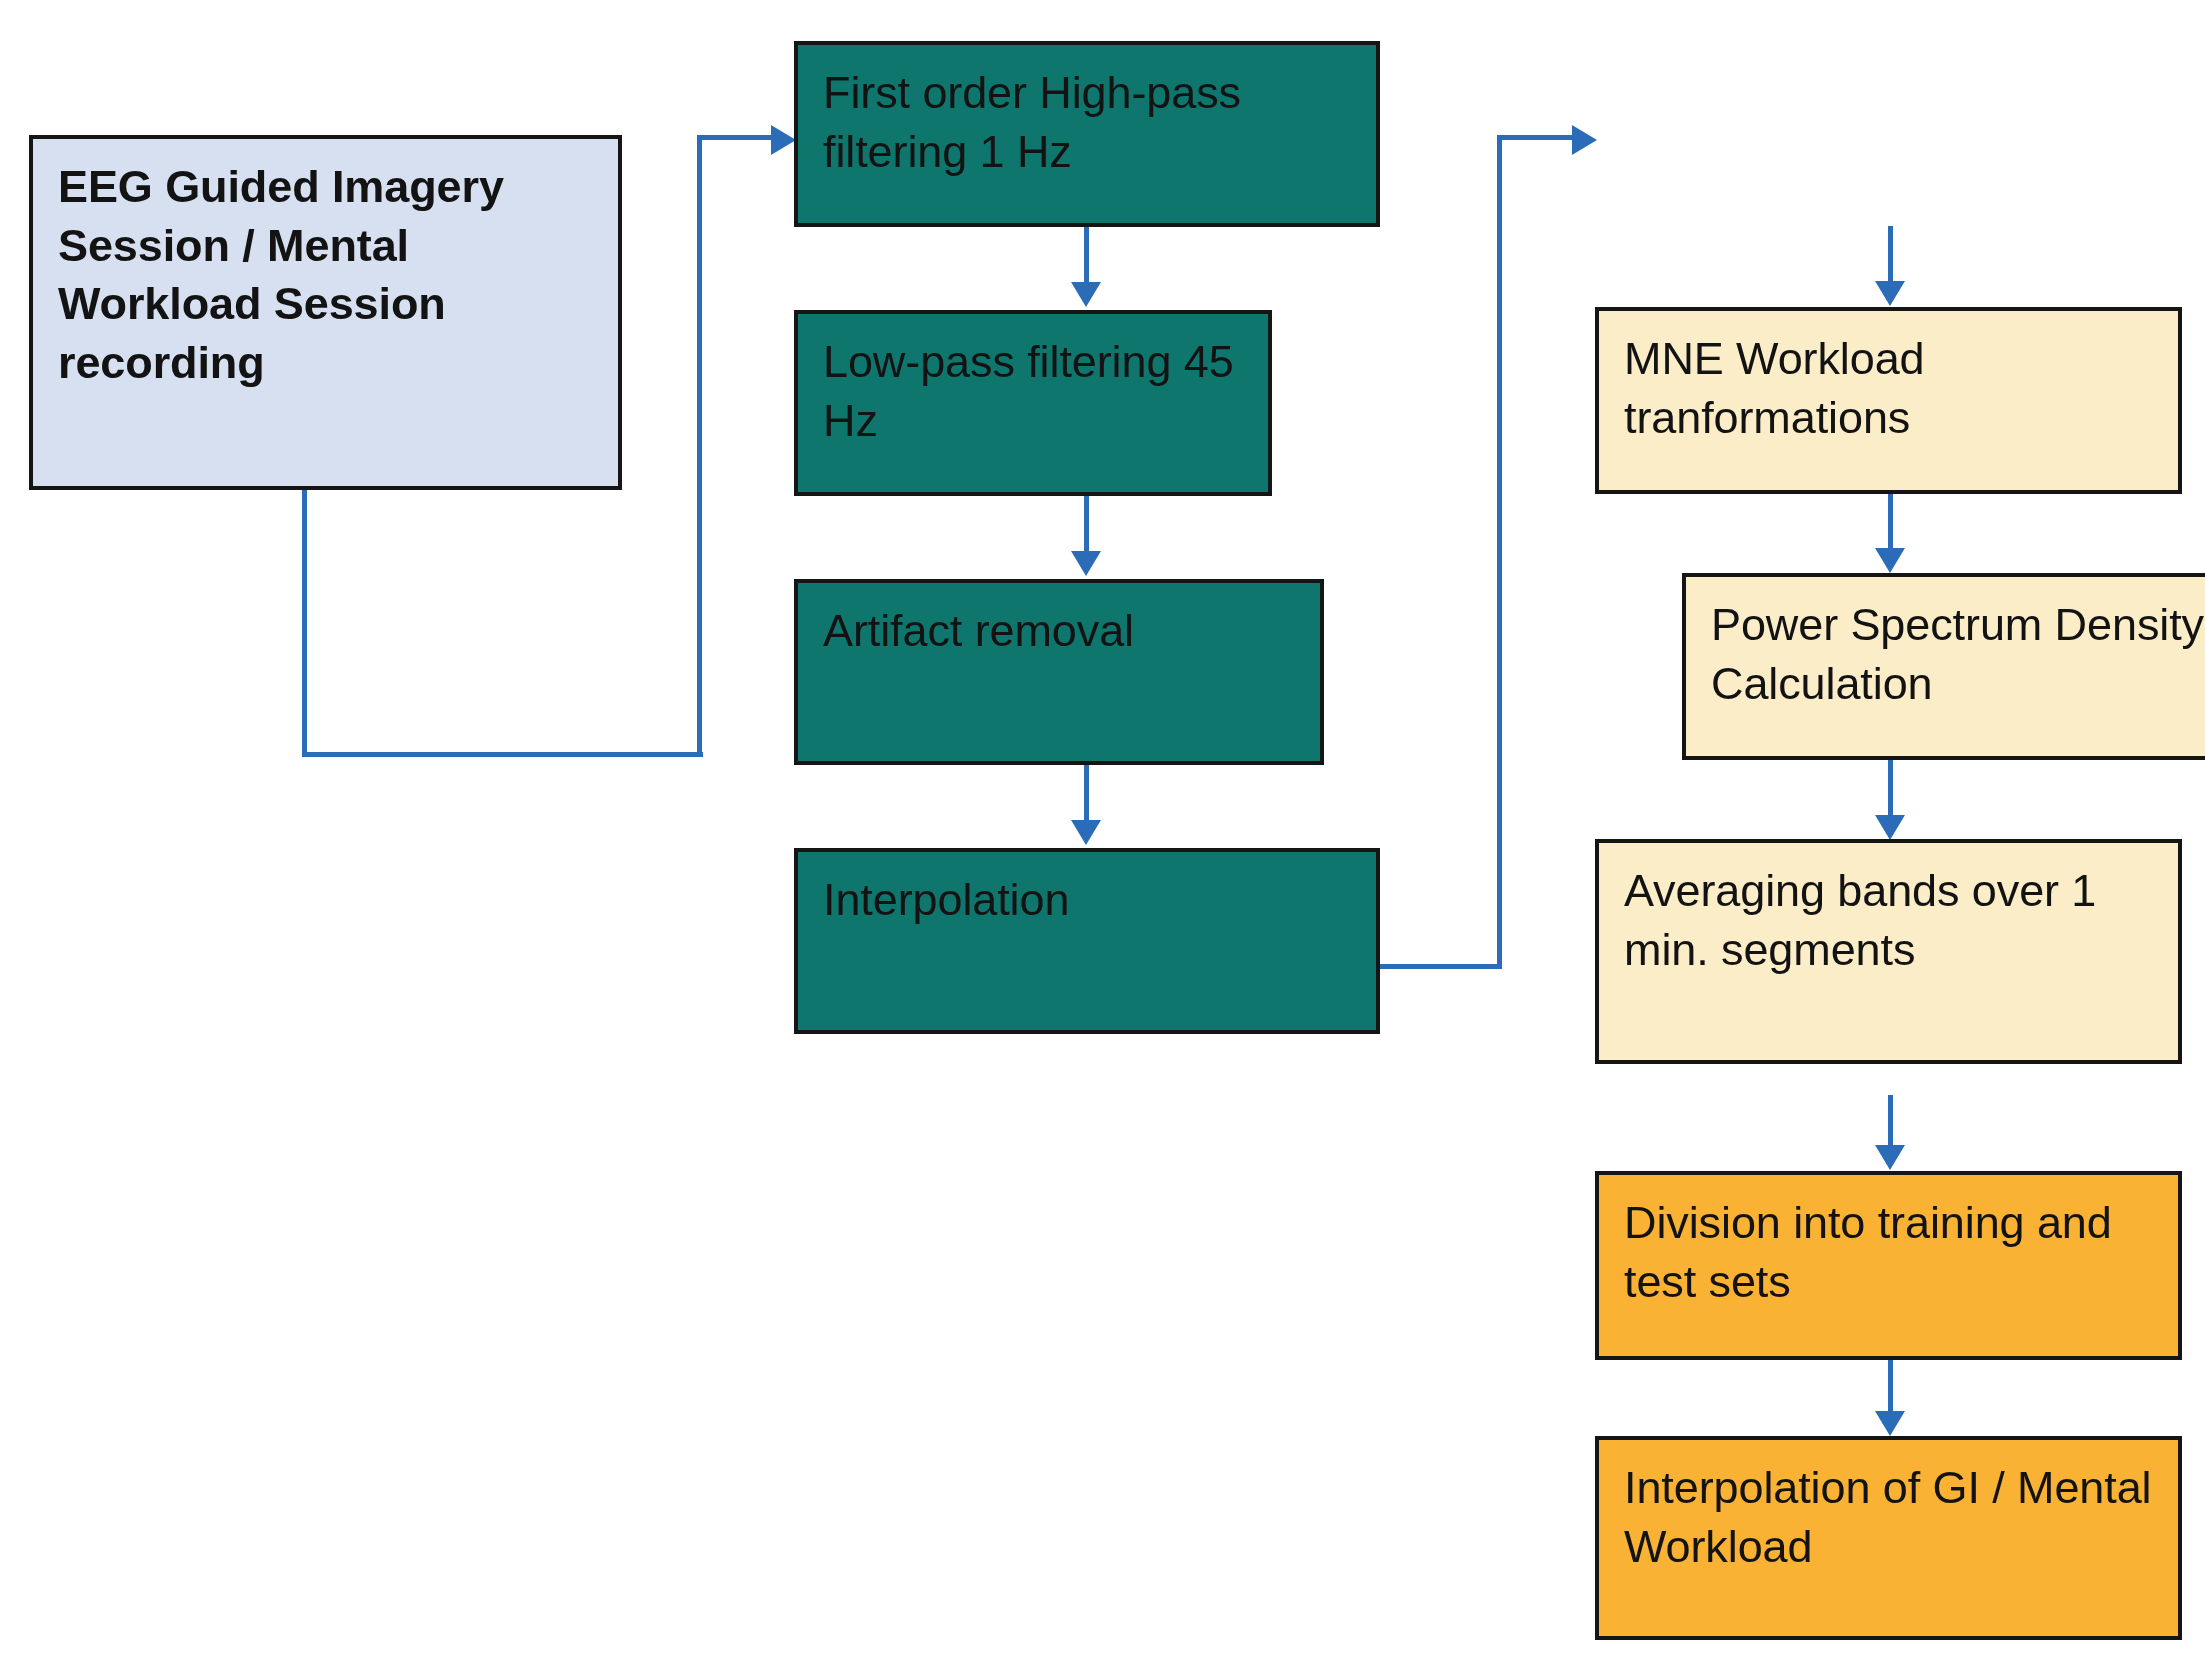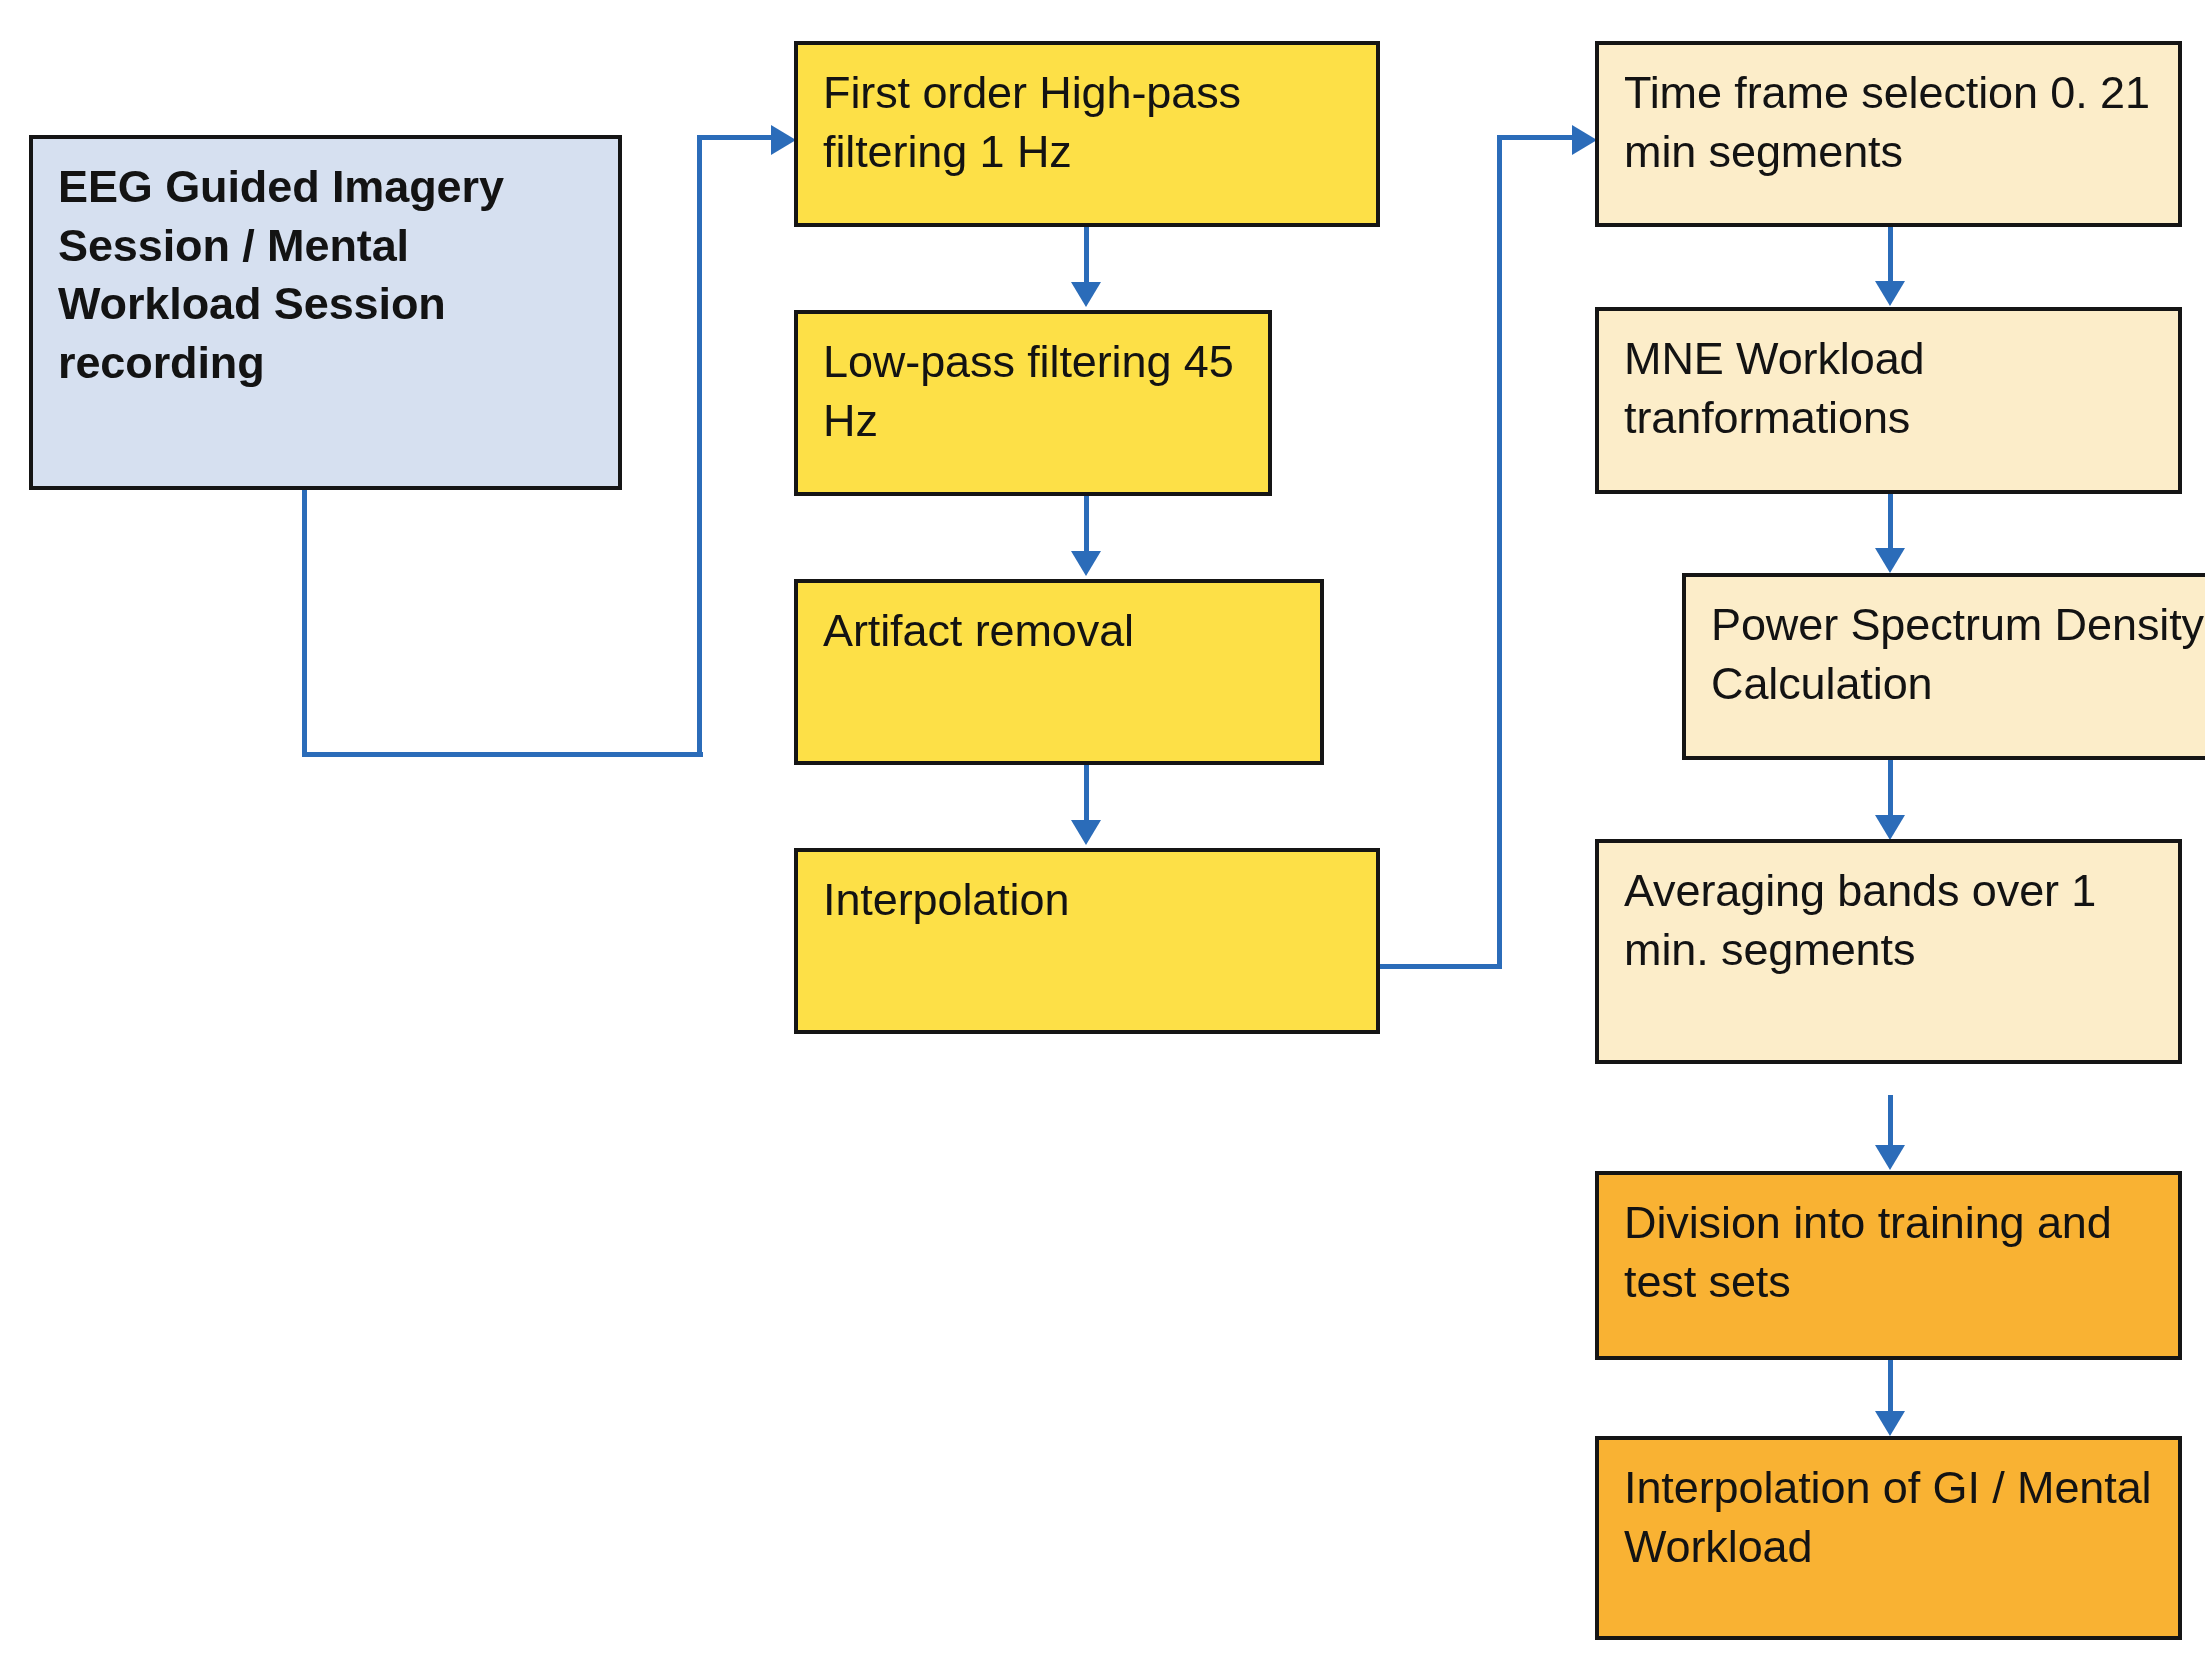--- a/index.html
+++ b/index.html
@@ -27,21 +27,21 @@
     justify-content: flex-start;
     padding: 19px 25px 14.5px 25px;
     color: #131313;
     font-size: 45px;
     line-height: 1.30;
     letter-spacing: -0.1px;
     white-space: pre-line;
     font-weight: 400;
   }
   .node.fill-blue   { background: #d6e0f0; }
-  .node.fill-green  { background: #fde047; }
+  .node.fill-green  { background: #0f766e; }
   .node.fill-cream  { background: #fcedc9; }
   .node.fill-orange { background: #f9b233; }
 
   
   .conn-h, .conn-v {
     position: absolute;
     background: #2b6cb9;
   }
   .conn-h { height: 5px; }
   .conn-v { width: 5px; }
@@ -121,23 +121,20 @@
   </div>
 
   <div class="node fill-green" style="left:794px; top:579px; width:530px; height:186px;">
     <span>Artifact removal</span>
   </div>
 
   <div class="node fill-green" style="left:794px; top:848px; width:586px; height:186px;">
     <span>Interpolation</span>
   </div>
 
-  <div class="node fill-cream" style="left:1595px; top:41px; width:587px; height:186px;">
-    <span>Time frame selection 0. 21 min  segments</span>
-  </div>
 
   <div class="node fill-cream" style="left:1595px; top:307px; width:587px; height:187px;">
     <span>MNE Workload tranformations</span>
   </div>
 
   <div class="node fill-cream" style="left:1682px; top:573px; width:587px; height:187px;">
     <span>Power Spectrum Density Calculation</span>
   </div>
 
   <div class="node fill-cream" style="left:1595px; top:839px; width:587px; height:225px;">

